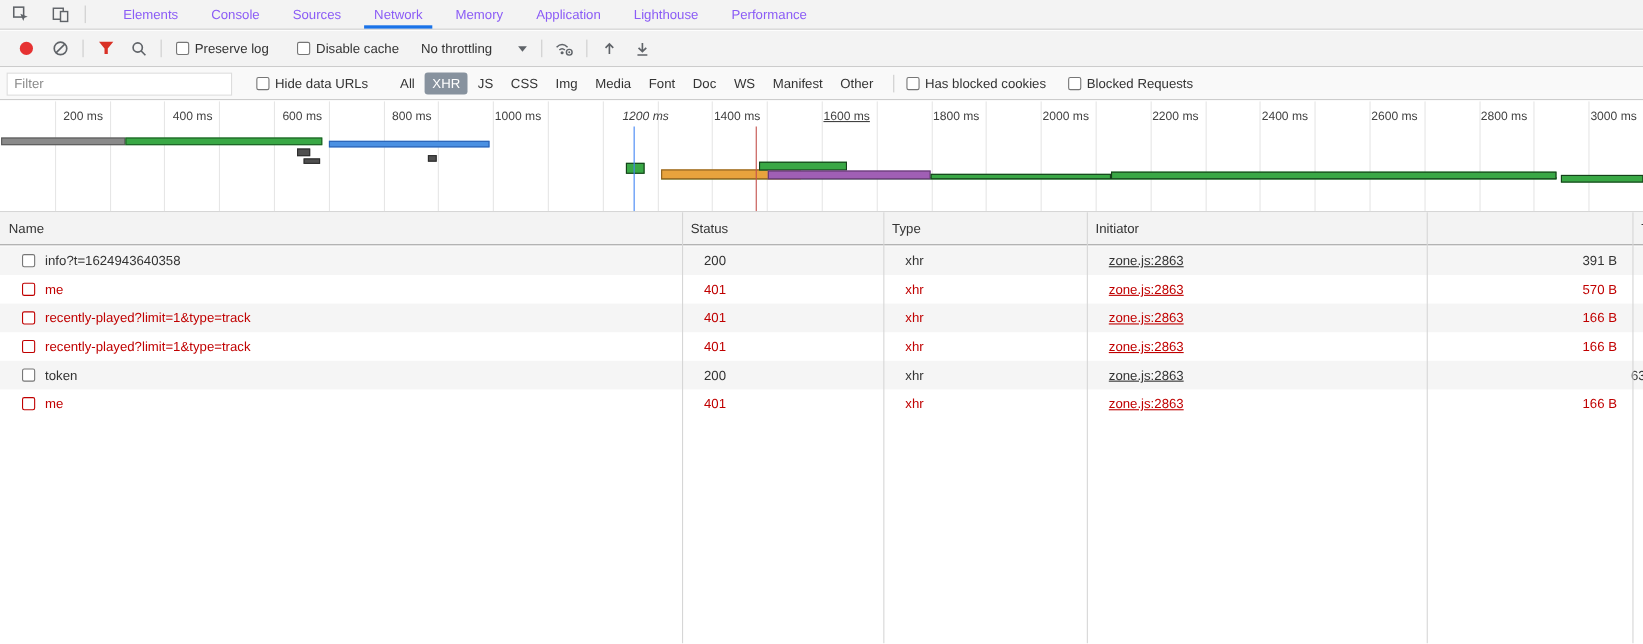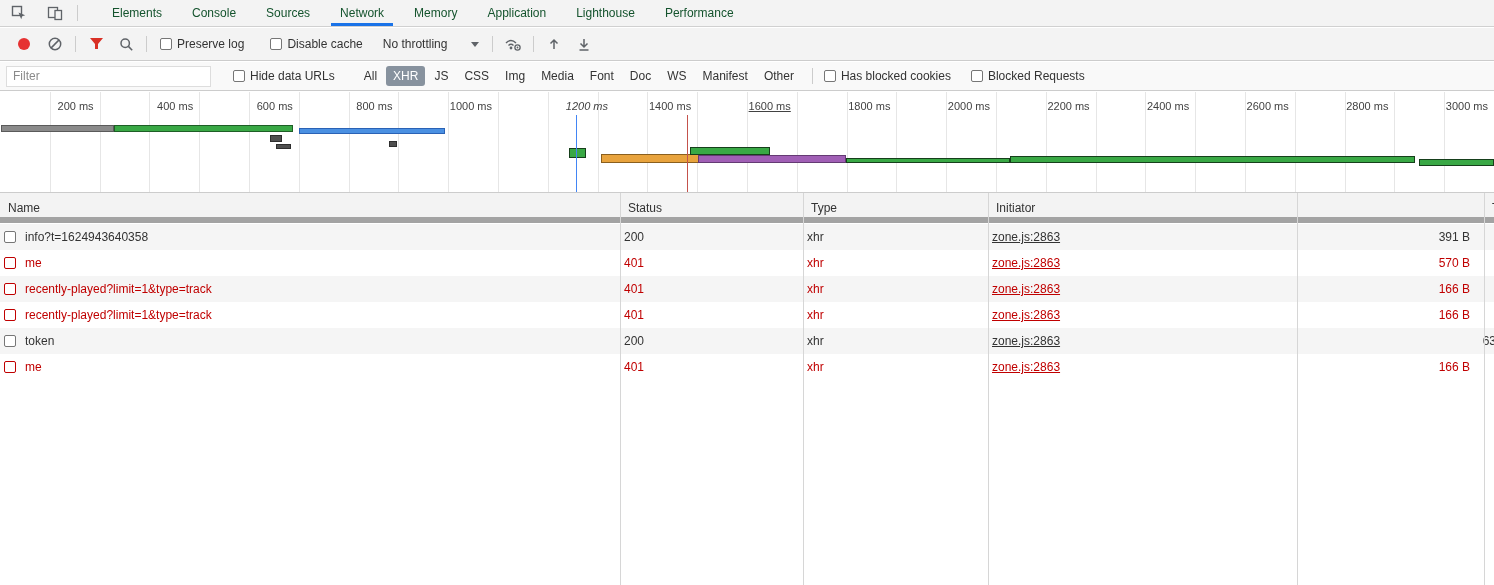--- a/index.html
+++ b/index.html
@@ -7,21 +7,21 @@
     font-family:"Liberation Sans", sans-serif; font-size:12px; color:#333; }
   .devtools { position:relative; width:1494px; height:585px; background:#fff; }
 
   
   .tabbar { position:absolute; left:0; top:0; width:100%; height:27px; background:#f3f3f3;
     border-bottom:1px solid #d0d0d0; display:flex; align-items:stretch; }
   .tabbar .left-icons { display:flex; align-items:center; padding:0 6px; gap:10px; }
   .icon-btn { width:26px; height:24px; display:flex; align-items:center; justify-content:center; cursor:pointer; }
   .vsep { width:1px; height:16px; background:#ccc; align-self:center; margin:0 3px; }
   .tabs { display:flex; margin-left:16px; }
-  .tab { padding:0 15px; display:flex; align-items:center; cursor:pointer; color:#14532d; position:relative; }
+  .tab { padding:0 15px; display:flex; align-items:center; cursor:pointer; color:#8b5cf6; position:relative; }
   .tab.active::after { content:""; position:absolute; left:6px; right:6px; bottom:0; height:3px; background:#1a73e8; }
 
   
   .nettoolbar { position:absolute; left:0; top:28px; width:100%; height:33px; background:#f3f3f3;
     border-bottom:1px solid #ccc; display:flex; align-items:center; padding-left:10px; gap:4px; }
   .rec-dot { width:12px; height:12px; border-radius:50%; background:#e63232; margin:0 8px; cursor:pointer; }
   .chk { display:inline-flex; align-items:center; gap:5px; cursor:pointer; white-space:nowrap; }
   .chk .box { width:12px; height:12px; border:1px solid #767676; border-radius:2px; background:#fff; flex:0 0 auto; }
   .throttle { display:flex; align-items:center; gap:6px; padding:2px 6px; cursor:pointer; margin-left:10px; }
   .caret { width:0; height:0; border-left:4px solid transparent; border-right:4px solid transparent; border-top:5px solid #5f6368; }
@@ -40,28 +40,28 @@
   .overview { position:absolute; left:0; top:92px; width:100%; height:101px; background:#fff;
     border-bottom:1px solid #ccc; overflow:hidden; }
   .gridline { position:absolute; top:0; bottom:0; width:1px; background:#e6e6e6; }
   .tick { position:absolute; top:8px; width:72px; text-align:right; color:#424242; font-size:11px; }
   .bar { position:absolute; }
   .marker { position:absolute; top:23px; bottom:0; width:1px; }
 
   
   .tablewrap { position:absolute; left:0; top:193px; width:100%; bottom:0; }
   .thead { position:absolute; left:0; top:0; width:100%; height:30px; background:#f3f3f3;
-    border-bottom:6px solid #a3a3a3; }
+    border-bottom:1px solid #a3a3a3; }
   .th { position:absolute; top:0; height:30px; line-height:30px; padding-left:8px; color:#333; cursor:pointer; overflow:hidden; white-space:nowrap; }
   .tbody { position:absolute; left:0; top:31px; right:0; bottom:0; }
   .trow { position:absolute; left:0; width:100%; height:26px; line-height:26px; cursor:pointer; }
   .trow.alt { background:#f5f5f5; }
   .trow.error { color:#c00000; }
   .trow.error .box { border-color:#c00000; }
-  .td { position:absolute; top:0; height:26px; padding-left:4px; overflow:hidden; white-space:nowrap; }
+  .td { position:absolute; top:0; height:26px; padding-left:20px; overflow:hidden; white-space:nowrap; }
   .td.name { display:flex; align-items:center; gap:9px; }
   .td .box { width:12px; height:12px; border:1px solid #767676; border-radius:2px; background:#fff; flex:0 0 auto; }
   .td.size { text-align:right; padding-right:14px; padding-left:0; }
   .initiator-link { text-decoration:underline; color:inherit; cursor:pointer; }
   .colsep { position:absolute; top:0; bottom:0; width:1px; background:#d6d6d6; pointer-events:none; z-index:2; }
 </style>
 </head>
 <body>
 
 <div class="devtools">

